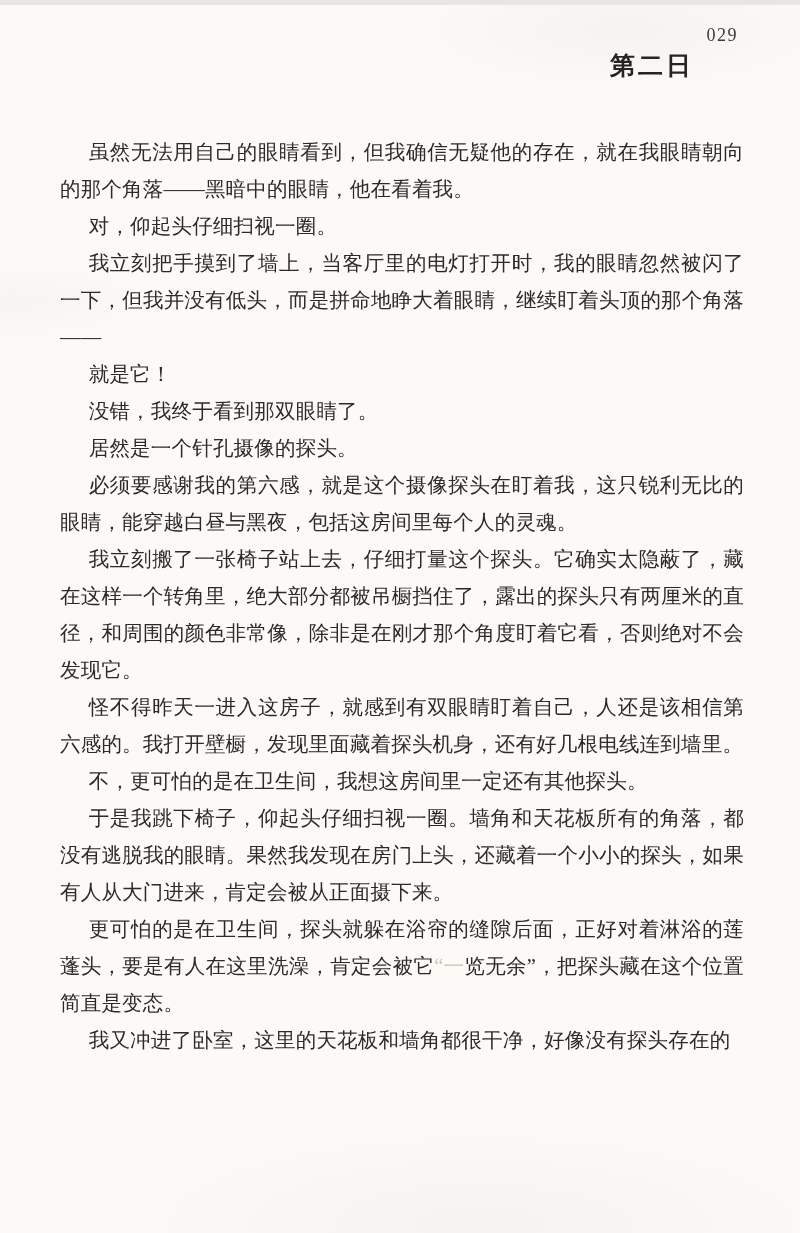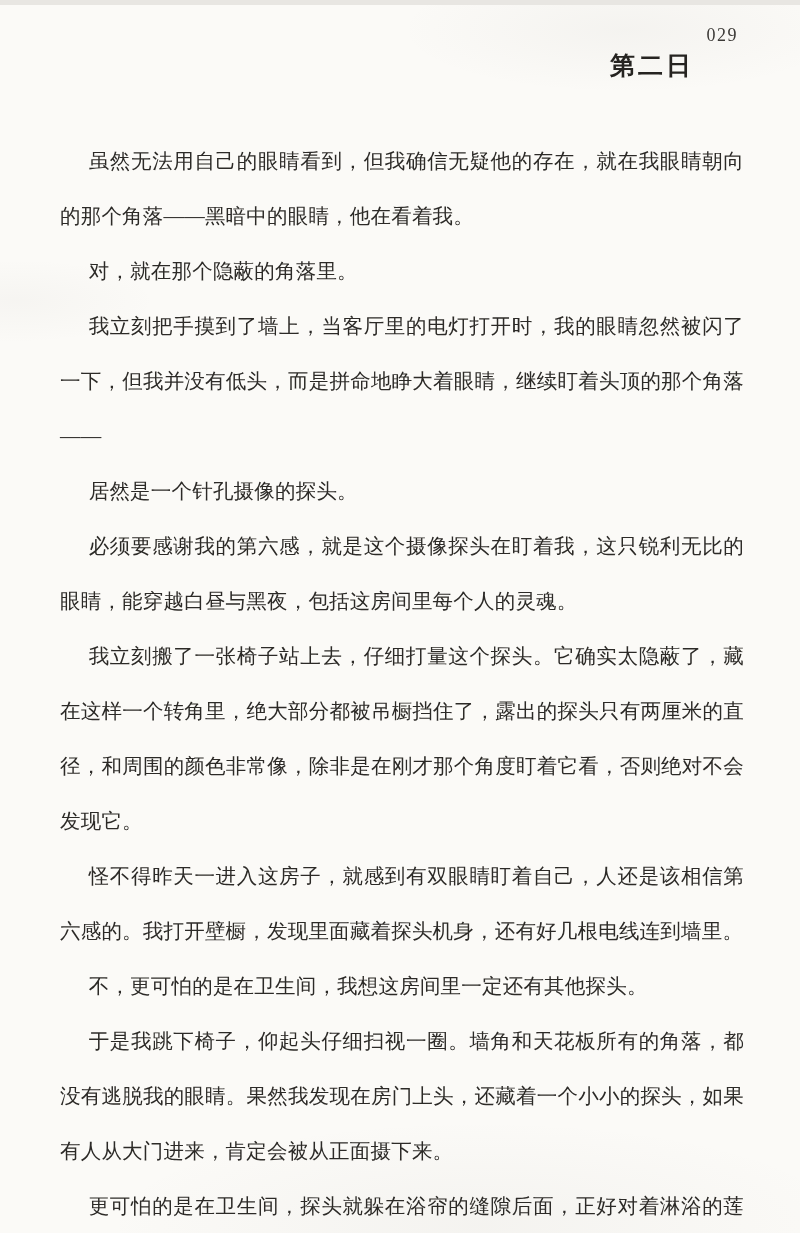--- a/index.html
+++ b/index.html
@@ -44,43 +44,45 @@
     top: 129px;
     left: 60px;
     width: 684px;
   }
   .para {
     margin: 0;
     padding: 0;
     text-indent: 1.4em;
     font-family: "Liberation Serif", serif;
     font-size: 20.5px;
-    line-height: 55px;
+    line-height: 37px;
     color: #2c2a27;
     text-align: justify;
     letter-spacing: 0.2px;
   }
   .para .seg {
     
   }
   .para .faded {
     color: #c9c3b8;
     text-shadow: 0 0 2px rgba(251,250,247,0.8);
   }
 </style>
 </head>
 <body>
 
 <div class="page">
   <div class="page-number">029</div>
   <div class="chapter-title">第二日</div>
   <div class="body-text">
       <p class="para"><span class="seg">虽然无法用自己的眼睛看到，但我确信无疑他的存在，就在我眼睛朝向的那个角落——黑暗中的眼睛，他在看着我。</span></p>
-      <p class="para"><span class="seg">对，就在那个隐蔽的角落里。</span></p>
+      <p class="para"><span class="seg">对，仰起头仔细扫视一圈。</span></p>
       <p class="para"><span class="seg">我立刻把手摸到了墙上，当客厅里的电灯打开时，我的眼睛忽然被闪了一下，但我并没有低头，而是拼命地睁大着眼睛，继续盯着头顶的那个角落——</span></p>
+      <p class="para"><span class="seg">就是它！</span></p>
+      <p class="para"><span class="seg">没错，我终于看到那双眼睛了。</span></p>
       <p class="para"><span class="seg">居然是一个针孔摄像的探头。</span></p>
       <p class="para"><span class="seg">必须要感谢我的第六感，就是这个摄像探头在盯着我，这只锐利无比的眼睛，能穿越白昼与黑夜，包括这房间里每个人的灵魂。</span></p>
       <p class="para"><span class="seg">我立刻搬了一张椅子站上去，仔细打量这个探头。它确实太隐蔽了，藏在这样一个转角里，绝大部分都被吊橱挡住了，露出的探头只有两厘米的直径，和周围的颜色非常像，除非是在刚才那个角度盯着它看，否则绝对不会发现它。</span></p>
       <p class="para"><span class="seg">怪不得昨天一进入这房子，就感到有双眼睛盯着自己，人还是该相信第六感的。我打开壁橱，发现里面藏着探头机身，还有好几根电线连到墙里。</span></p>
       <p class="para"><span class="seg">不，更可怕的是在卫生间，我想这房间里一定还有其他探头。</span></p>
       <p class="para"><span class="seg">于是我跳下椅子，仰起头仔细扫视一圈。墙角和天花板所有的角落，都没有逃脱我的眼睛。果然我发现在房门上头，还藏着一个小小的探头，如果有人从大门进来，肯定会被从正面摄下来。</span></p>
       <p class="para"><span class="seg">更可怕的是在卫生间，探头就躲在浴帘的缝隙后面，正好对着淋浴的莲蓬头，要是有人在这里洗澡，肯定会被它</span><span class="seg faded">“一</span><span class="seg">览无余”，把探头藏在这个位置简直是变态。</span></p>
       <p class="para"><span class="seg">我又冲进了卧室，这里的天花板和墙角都很干净，好像没有探头存在的</span></p>
     </div>
 </div>

